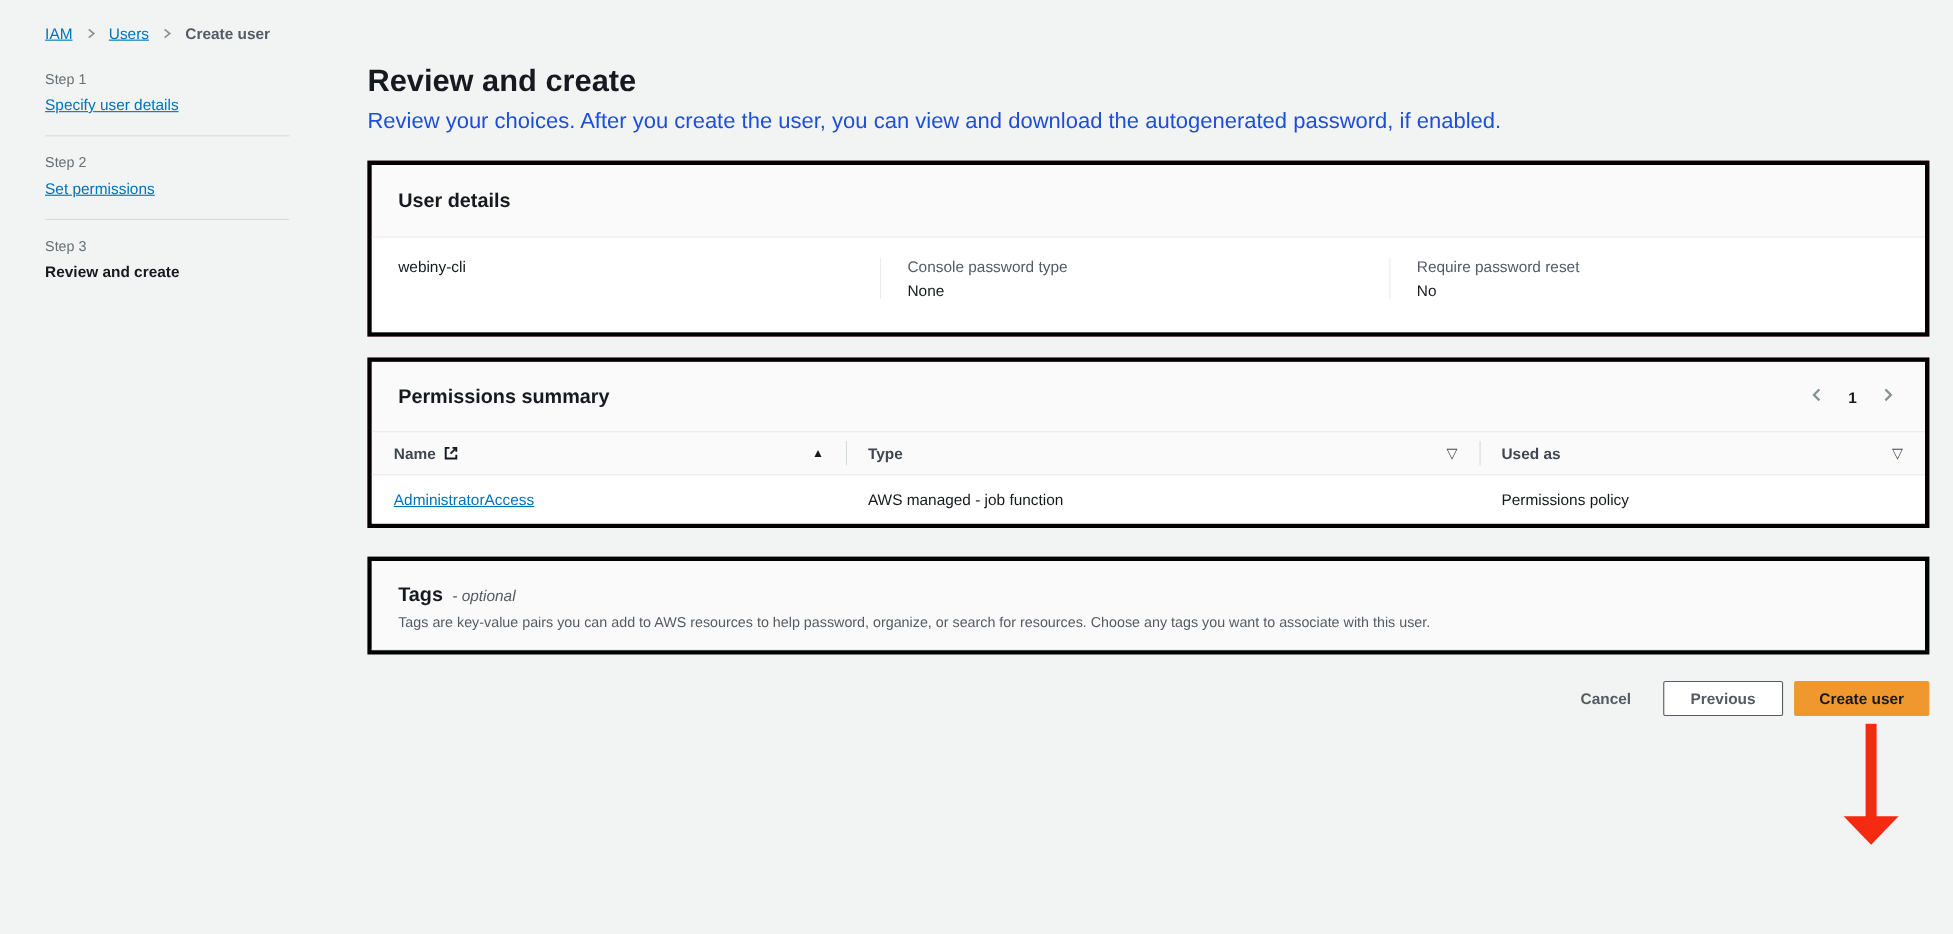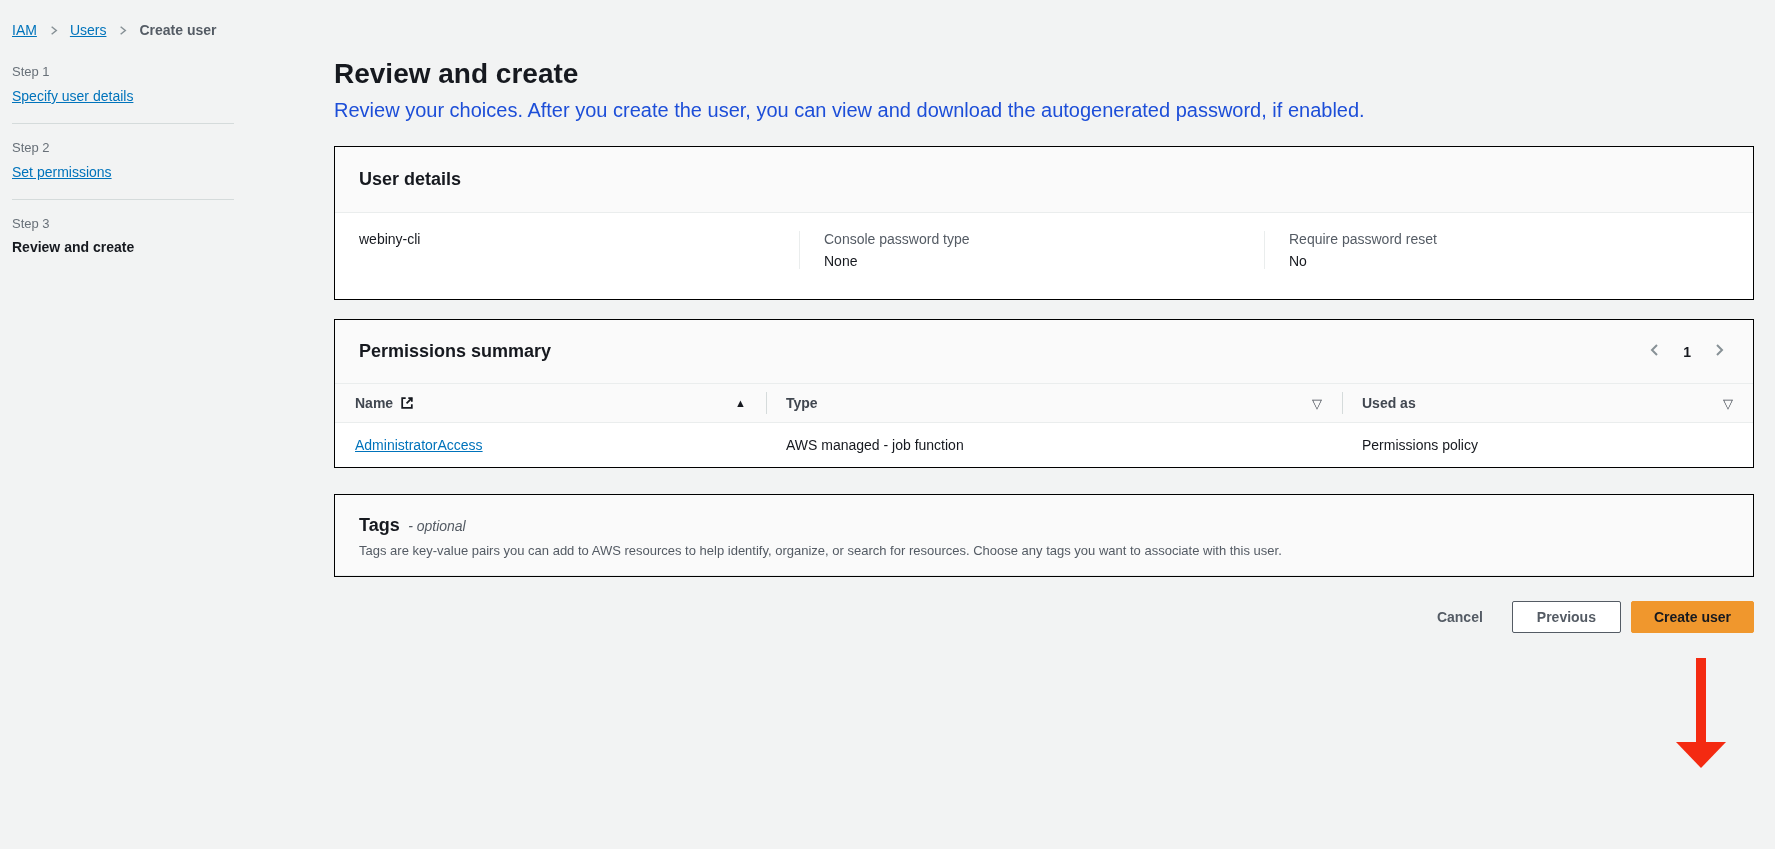--- a/index.html
+++ b/index.html
@@ -6,38 +6,38 @@
   html, body { width: 1775px; height: 849px; }
   body {
     font-family: "Liberation Sans", "DejaVu Sans", sans-serif;
     background: #f2f3f3;
     color: #16191f;
     overflow: hidden;
   }
   .page { position: relative; width: 1775px; height: 849px; }
 
   
-  .left-rail { position: absolute; left: 12px; top: 22px; width: 222px; }
+  .left-rail { position: absolute; left: 41px; top: 22px; width: 222px; }
   .breadcrumb { display: flex; align-items: center; gap: 10px; font-size: 14px; }
   .breadcrumb a { color: #0073bb; text-decoration: underline; cursor: pointer; }
   .breadcrumb .current { color: #545b64; font-weight: 700; }
   .crumb-sep { display: inline-flex; align-items: center; }
 
   .steps { margin-top: 26px; }
   .step-label { font-size: 13px; color: #687078; margin-bottom: 8px; }
   .step-link { font-size: 14px; color: #0073bb; text-decoration: underline; cursor: pointer; display: inline-block; }
   .step-current { font-size: 14px; color: #16191f; font-weight: 700; }
   .step-divider { border: none; border-top: 1px solid #d5dbdb; margin: 18px 0 16px 0; }
 
   
   .main { position: absolute; left: 334px; top: 0; width: 1420px; }
   .page-title { margin-top: 56px; font-size: 28px; line-height: 36px; font-weight: 700; color: #16191f; }
   .page-desc { margin-top: 8px; font-size: 20px; line-height: 20px; color: #1d4ed8; }
 
-  .card { margin-top: 26px; background: #f9a8d4; border: 1px solid #000000; }
+  .card { margin-top: 26px; background: #f9a8d4; border: 4px solid #000000; }
   .card-header { background: #fafafa; border-bottom: 1px solid #eaeded; padding: 22px 24px; }
   .card-title { font-size: 18px; font-weight: 700; color: #16191f; display: inline; }
 
   
   .kv-body { display: flex; padding: 18px 24px 30px 24px; background: #fff; }
   .kv-col { flex: 1; padding-left: 24px; }
   .kv-col:first-child { padding-left: 0; }
   .kv-col + .kv-col { border-left: 1px solid #eaeded; }
   .kv-label { font-size: 14px; color: #545b64; margin-bottom: 6px; }
   .kv-value { font-size: 14px; color: #16191f; }
@@ -201,21 +201,21 @@
         <div class="td">Permissions policy</div>
       </div>
     </section>
 
     <section class="card">
       <div class="tags-header">
         <div>
           <h2 class="card-title">Tags</h2>
           <span class="tags-optional">- optional</span>
         </div>
-        <div class="tags-desc">Tags are key-value pairs you can add to AWS resources to help identify, organize, or search for resources. Choose any tags you want to associate with this user.</div>
+        <div class="tags-desc">Tags are key-value pairs you can add to AWS resources to help password, organize, or search for resources. Choose any tags you want to associate with this user.</div>
       </div>
     </section>
 
     <div class="footer-actions">
       <button class="btn btn-link">Cancel</button>
       <button class="btn btn-prev">Previous</button>
       <button class="btn btn-primary">Create user</button>
     </div>
   </div>
 

